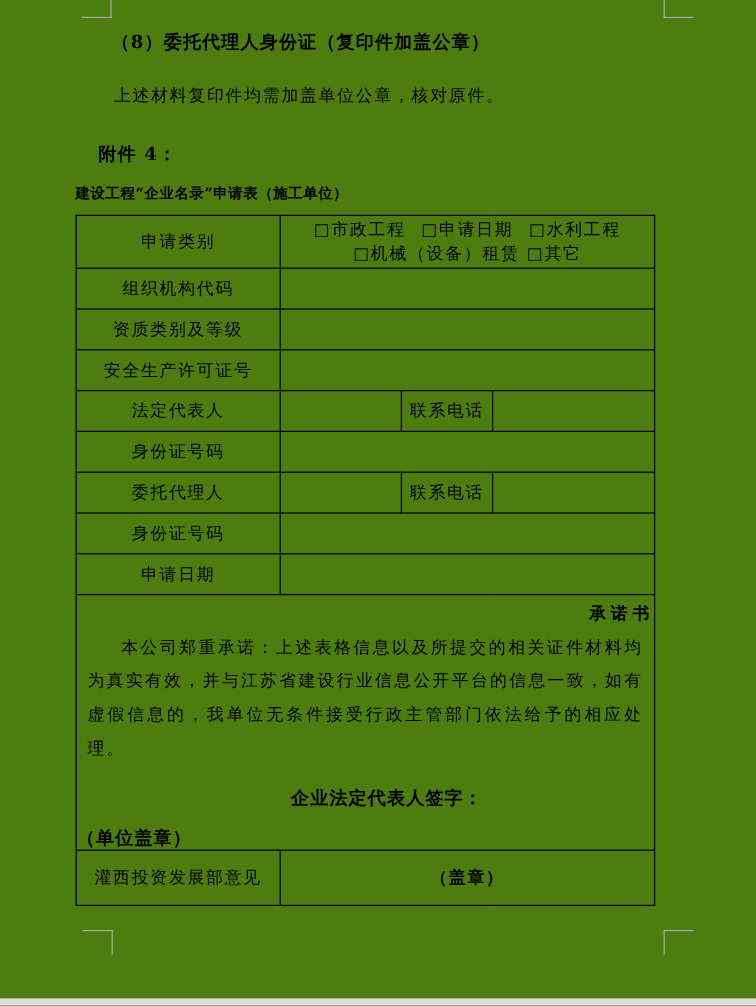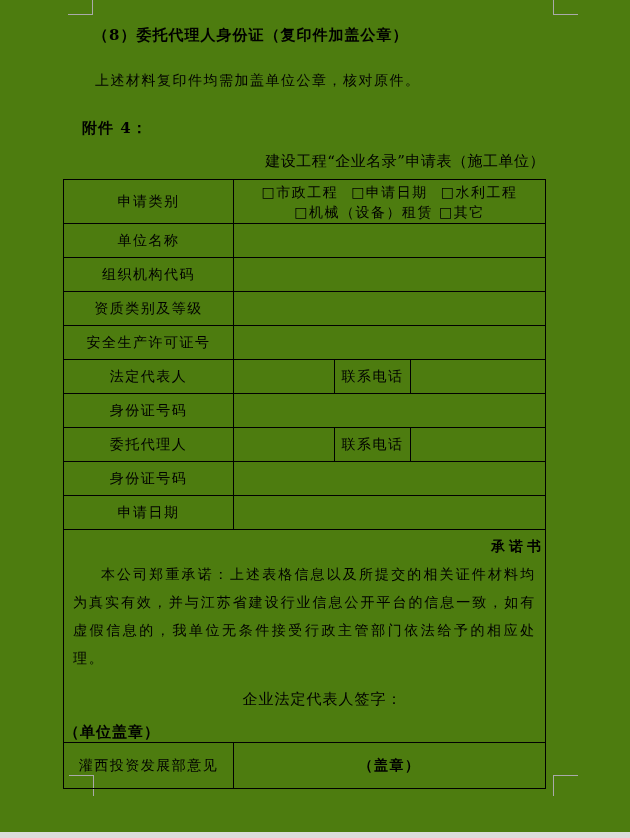--- a/index.html
+++ b/index.html
@@ -20,21 +20,21 @@
   .mark-tl { left: 68px;  top: 0;      width: 24px; height: 14px; border-right: 1px solid #aaaaaa; border-bottom: 1px solid #aaaaaa; }
   .mark-tr { left: 553px; top: 0;      width: 24px; height: 14px; border-left: 1px solid #aaaaaa;  border-bottom: 1px solid #aaaaaa; }
   .mark-bl { left: 69px;  top: 775px;  width: 24px; height: 20px; border-right: 1px solid #aaaaaa; border-top: 1px solid #aaaaaa; }
   .mark-br { left: 553px; top: 775px;  width: 24px; height: 20px; border-left: 1px solid #aaaaaa;  border-top: 1px solid #aaaaaa; }
 
   .content { position: absolute; left: 63px; top: 0; width: 482px; }
 
   .item8  { margin: 25px 0 0 30px; font-weight: bold; font-size: 15px; letter-spacing: 1px;   line-height: 20px; }
   .note   { margin: 26px 0 0 32px; font-size: 14px;  letter-spacing: 1.5px; line-height: 19px; }
   .attach { margin: 28px 0 0 19px; font-weight: bold; font-size: 15px; letter-spacing: 1px;   line-height: 20px; }
-  .title  { margin: 13px 0 0 0; text-align: right; font-weight: normal; font-size: 15px; letter-spacing: 0.5px; line-height: 20px; }
+  .title  { margin: 13px 0 0 0; text-align: left; font-weight: bold; font-size: 12px; letter-spacing: 0.5px; line-height: 20px; }
 
   table.form {
     margin-top: 8px;
     border-collapse: collapse;
     table-layout: fixed;
     width: 482px;
     padding-left: 16px;
   }
   table.form td {
     border: 1.5px solid #000000;
@@ -59,21 +59,21 @@
   .opt { white-space: nowrap; }
   .opt-gap { margin-right: 7px; }
 
   td.promise {
     height: 161px;
     vertical-align: top;
     text-align: left;
   }
   .p-title { text-align: right; font-size: 14px; letter-spacing: 4px; margin-top: 6px; line-height: 20px; font-weight: bold; }
   .p-body  { margin: 4px 9px 0 9px; text-indent: 2em; font-size: 14px; letter-spacing: 1.8px; line-height: 28px; text-align: justify; }
-  .p-sign  { font-weight: normal; font-size: 15px; letter-spacing: 1px; margin: 17px 0 4px 36px; line-height: 20px; }
+  .p-sign  { font-weight: bold; font-size: 15px; letter-spacing: 1px; margin: 17px 0 4px 36px; line-height: 20px; }
   .p-seal  { font-weight: bold; font-size: 15px; letter-spacing: 1px; text-align: left; margin: 13px 50px 0 0; line-height: 20px; }
 
   td.opinion-value {
     text-align: right;
     padding-right: 20px;
     font-weight: bold;
     font-size: 14px;
   }
 
   .bottom-bar {
@@ -117,24 +117,20 @@
             <span class="opt opt-gap"><span>□</span><span>申请日期</span></span>
             <span class="opt"><span>□</span><span>水利工程</span></span>
           </div>
           <div>
             <span class="opt"><span>□</span><span>机械（设备）租赁</span></span>
             <span class="opt"><span>□</span><span>其它</span></span>
           </div>
         </td>
       </tr>
 
-      <tr class="r-std">
-        <td>单位名称</td>
-        <td colspan="3"></td>
-      </tr>
 
 
       <tr class="r-std">
         <td>组织机构代码</td>
         <td colspan="3"></td>
       </tr>
 
       <tr class="r-std">
         <td>资质类别及等级</td>
         <td colspan="3"></td>

